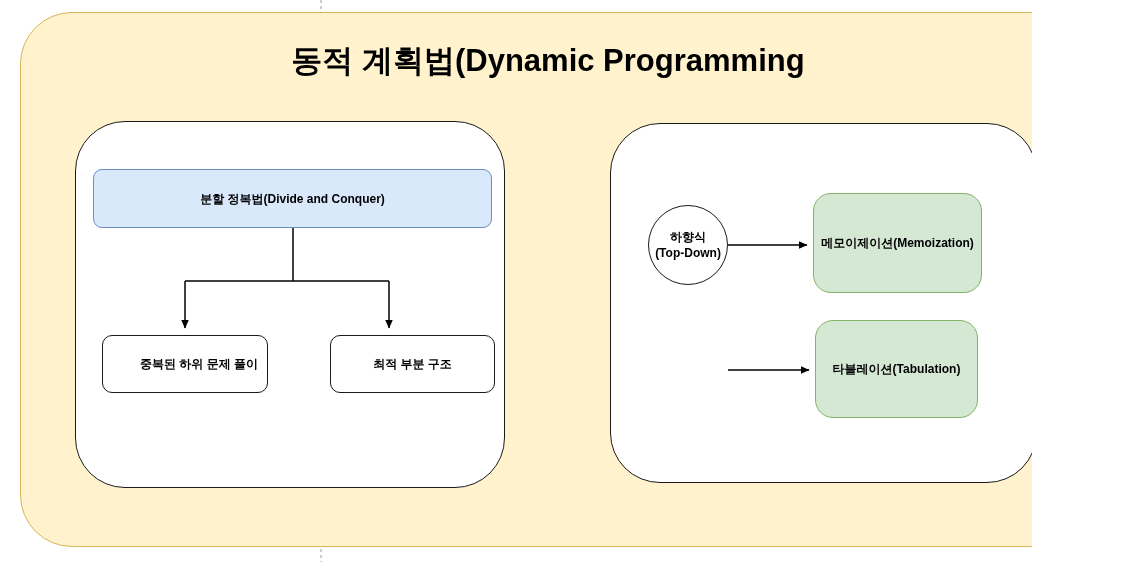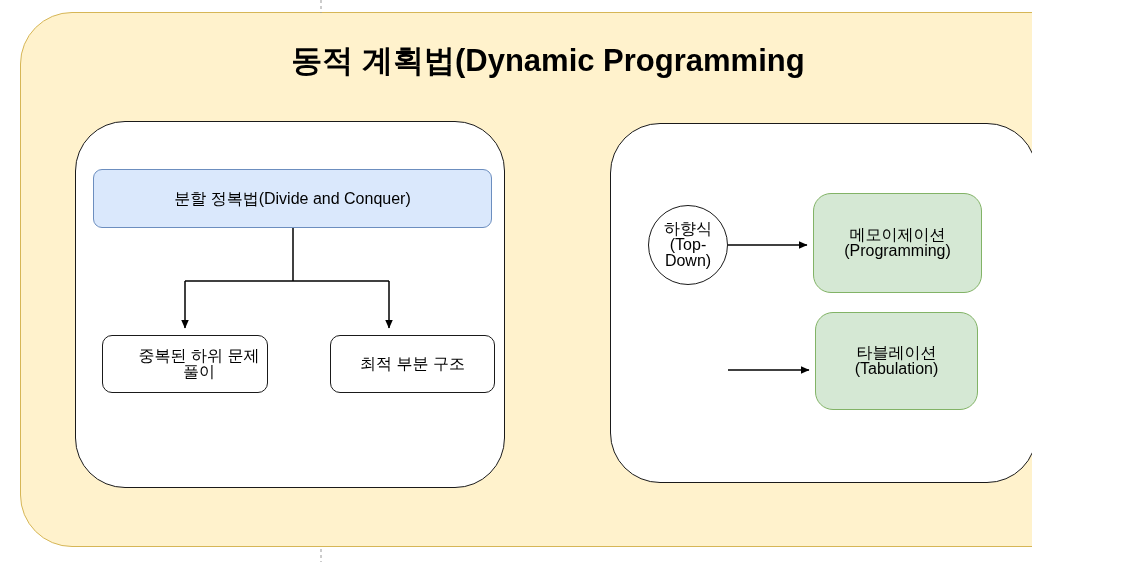--- a/index.html
+++ b/index.html
@@ -52,22 +52,22 @@
   }
   .panel-left  { left: 75px;  top: 121px; width: 430px; height: 367px; }
   .panel-right { left: 610px; top: 123px; width: 427px; height: 360px; }
   .node {
     position: absolute;
     display: flex;
     flex-direction: column;
     align-items: center;
     justify-content: center;
     text-align: center;
-    font-size: 16px;
-    font-weight: 400;
+    font-size: 12px;
+    font-weight: 700;
     line-height: 16px;
   }
   .node-blue {
     left: 93px; top: 169px; width: 399px; height: 59px;
     background: var(--blue-fill);
     border: 1px solid var(--blue-stroke);
     border-radius: 9px;
   }
   .node-white {
     background: #ffffff;
@@ -83,21 +83,21 @@
     width: 80px; height: 80px;
   }
   .circle-1 { left: 648px; top: 205px; }
   .circle-2 { left: 648px; top: 330px; }
   .node-green {
     background: var(--green-fill);
     border: 1px solid var(--green-stroke);
     border-radius: 18px;
   }
   .node-green-1 { left: 813px; top: 193px; width: 169px; height: 100px; }
-  .node-green-2 { left: 815px; top: 312px; width: 163px; height: 98px; }
+  .node-green-2 { left: 815px; top: 320px; width: 163px; height: 98px; }
   .overlay {
     position: absolute;
     left: 0; top: 0;
     width: 1132px; height: 562px;
     pointer-events: none;
   }
   .overlay line { stroke: var(--connector); stroke-width: 1.5; }
   .overlay line.guide {
     stroke: var(--guide);
     stroke-width: 1;
@@ -140,18 +140,18 @@
 
   <div class="node node-white node-child-1">중복된 하위 문제 풀이</div>
 
   <div class="node node-white node-child-2">최적 부분 구조</div>
 
   <div class="node node-circle circle-1">
     <span>하향식</span>
     <span>(Top-Down)</span>
   </div>
 
-  <div class="node node-green node-green-1">메모이제이션(Programming)</div>
+  <div class="node node-green node-green-1">메모이제이션(Memoization)</div>
 
 
   <div class="node node-green node-green-2">타블레이션(Tabulation)</div>
 
 </div>
 
 </body></html>

